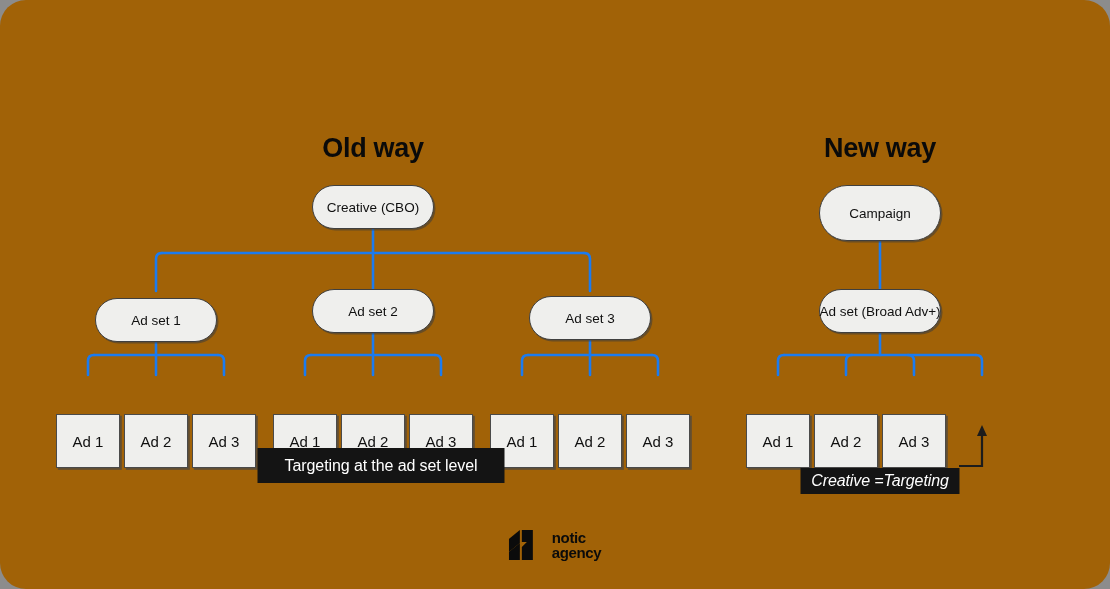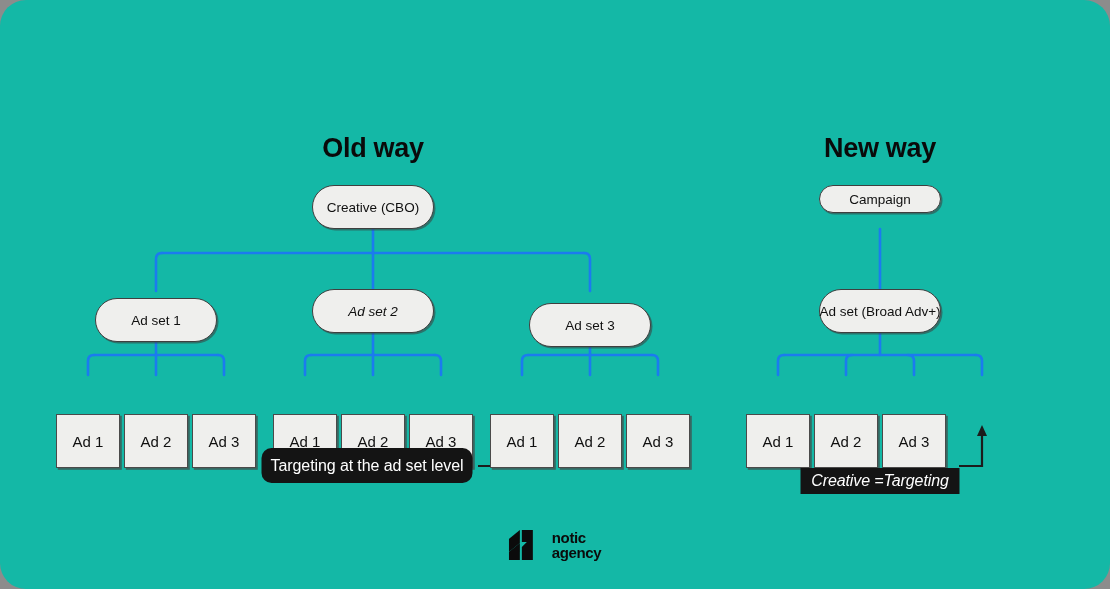--- a/index.html
+++ b/index.html
@@ -11,21 +11,21 @@
     width: 1110px;
     height: 589px;
     overflow: hidden;
     font-family: "Liberation Sans", sans-serif;
   }
   #card {
     position: absolute;
     left: 0; top: 0;
     width: 1110px;
     height: 589px;
-    background: #14b8a6;
+    background: #a16207;
     border-radius: 26px;
     overflow: hidden;
   }
   svg.diagram {
     position: absolute;
     left: 0; top: 0;
     width: 1110px;
     height: 589px;
     display: block;
   }
@@ -152,40 +152,40 @@
       <polygon points="521,425 516,436 526,436"></polygon>
       <polygon points="982,425 977,436 987,436"></polygon>
     </g>
   </svg>
 
   <div class="section-title" style="left:373px; top:133px;">Old way</div>
 
   <div class="node-pill" style="left:373px; top:185px; width:122px; height:44px;">Creative (CBO)</div>
 
   <div class="node-pill" style="left:156px; top:289px; width:122px; height:44px;margin-top:9px;">Ad set 1</div>
-  <div class="node-pill" style="left:373px; top:289px; width:122px; height:44px;font-style:italic;">Ad set 2</div>
-  <div class="node-pill" style="left:590px; top:303px; width:122px; height:44px;">Ad set 3</div>
+  <div class="node-pill" style="left:373px; top:289px; width:122px; height:44px;">Ad set 2</div>
+  <div class="node-pill" style="left:590px; top:296px; width:122px; height:44px;">Ad set 3</div>
 
   <div class="node-box" style="left:88px;  top:374px; width:64px; height:54px;">Ad 1</div>
   <div class="node-box" style="left:156px; top:374px; width:64px; height:54px;">Ad 2</div>
   <div class="node-box" style="left:224px; top:374px; width:64px; height:54px;">Ad 3</div>
 
   <div class="node-box" style="left:305px; top:374px; width:64px; height:54px;">Ad 1</div>
   <div class="node-box" style="left:373px; top:374px; width:64px; height:54px;">Ad 2</div>
   <div class="node-box" style="left:441px; top:374px; width:64px; height:54px;">Ad 3</div>
 
   <div class="node-box" style="left:522px; top:374px; width:64px; height:54px;">Ad 1</div>
   <div class="node-box" style="left:590px; top:374px; width:64px; height:54px;">Ad 2</div>
   <div class="node-box" style="left:658px; top:374px; width:64px; height:54px;">Ad 3</div>
 
-  <div class="callout" style="left:367px; top:448px; width:211px; height:35px;border-radius:10px;">Targeting at the ad set level</div>
+  <div class="callout" style="left:381px; top:448px; width:247px; height:35px;">Targeting at the ad set level</div>
 
   <div class="section-title" style="left:880px; top:133px;">New way</div>
 
-  <div class="node-pill" style="left:880px; top:185px; width:122px; height:28px;">Campaign</div>
+  <div class="node-pill" style="left:880px; top:185px; width:122px; height:56px;">Campaign</div>
 
   <div class="node-pill" style="left:880px; top:289px; width:122px; height:44px;">Ad set (Broad Adv+)</div>
 
   <div class="node-box" style="left:778px; top:374px; width:64px; height:54px;">Ad 1</div>
   <div class="node-box" style="left:846px; top:374px; width:64px; height:54px;">Ad 2</div>
   <div class="node-box" style="left:914px; top:374px; width:64px; height:54px;">Ad 3</div>
 
   <div class="callout" style="left:880px; top:468px; width:159px; height:26px;font-style:italic;">Creative =Targeting</div>
 
   <div id="logo">

